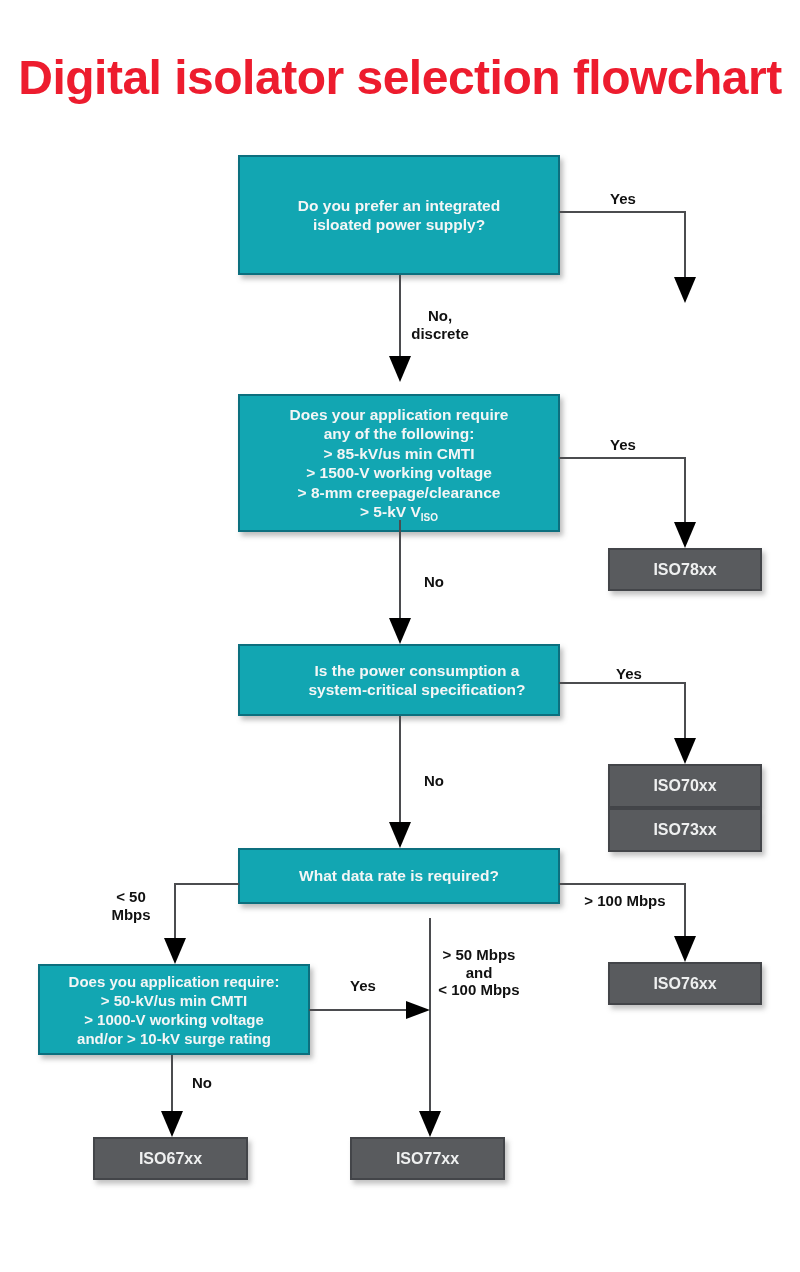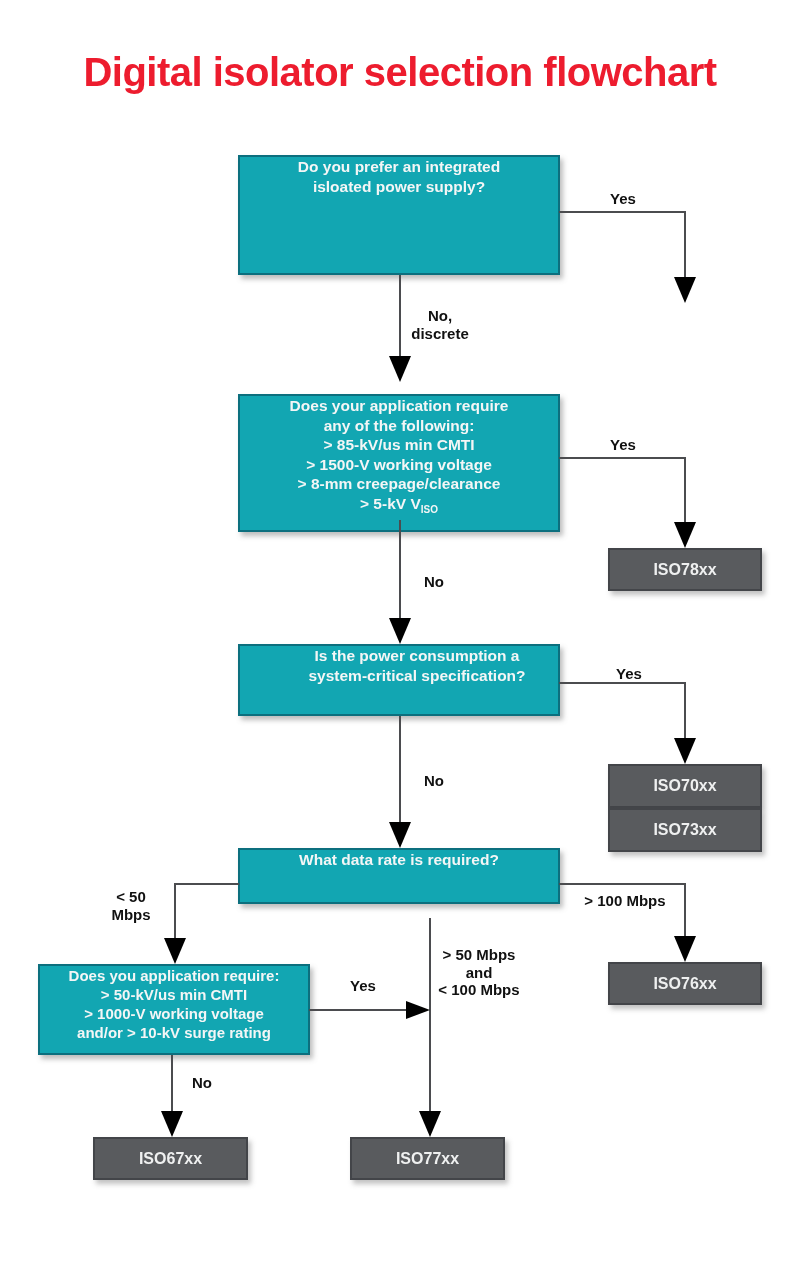--- a/index.html
+++ b/index.html
@@ -2,27 +2,27 @@
 <html><head>
 <meta charset="utf-8">
 <style>
   html,body{margin:0;padding:0;background:#ffffff;}
   .canvas{
     position:relative;width:800px;height:1272px;background:#ffffff;overflow:hidden;
     font-family:"Liberation Sans","DejaVu Sans",sans-serif;
   }
   .title{
     position:absolute;left:0;top:50px;width:800px;margin:0;
-    text-align:center;font-size:40px;font-weight:bold;letter-spacing:-0.5px;
+    text-align:center;font-size:48px;font-weight:bold;letter-spacing:-0.5px;
     color:#ed1c2e;
   }
   .qbox{
     position:absolute;background:#12a6b2;border:2.5px solid #0c6f7e;
     box-shadow:3px 4px 5px rgba(110,110,110,0.45);
-    display:flex;justify-content:center;
+    display:flex;align-items:center;justify-content:center;
     color:#f4f6f6;font-weight:bold;font-size:15.5px;line-height:19.5px;
     text-align:center;box-sizing:border-box;
   }
   .rbox{
     position:absolute;background:#595b5e;border:2px solid #434549;
     box-shadow:3px 4px 5px rgba(120,120,120,0.45);
     display:flex;align-items:center;justify-content:center;
     color:#eff0f0;font-weight:bold;font-size:16px;box-sizing:border-box;
   }
   .elabel{

